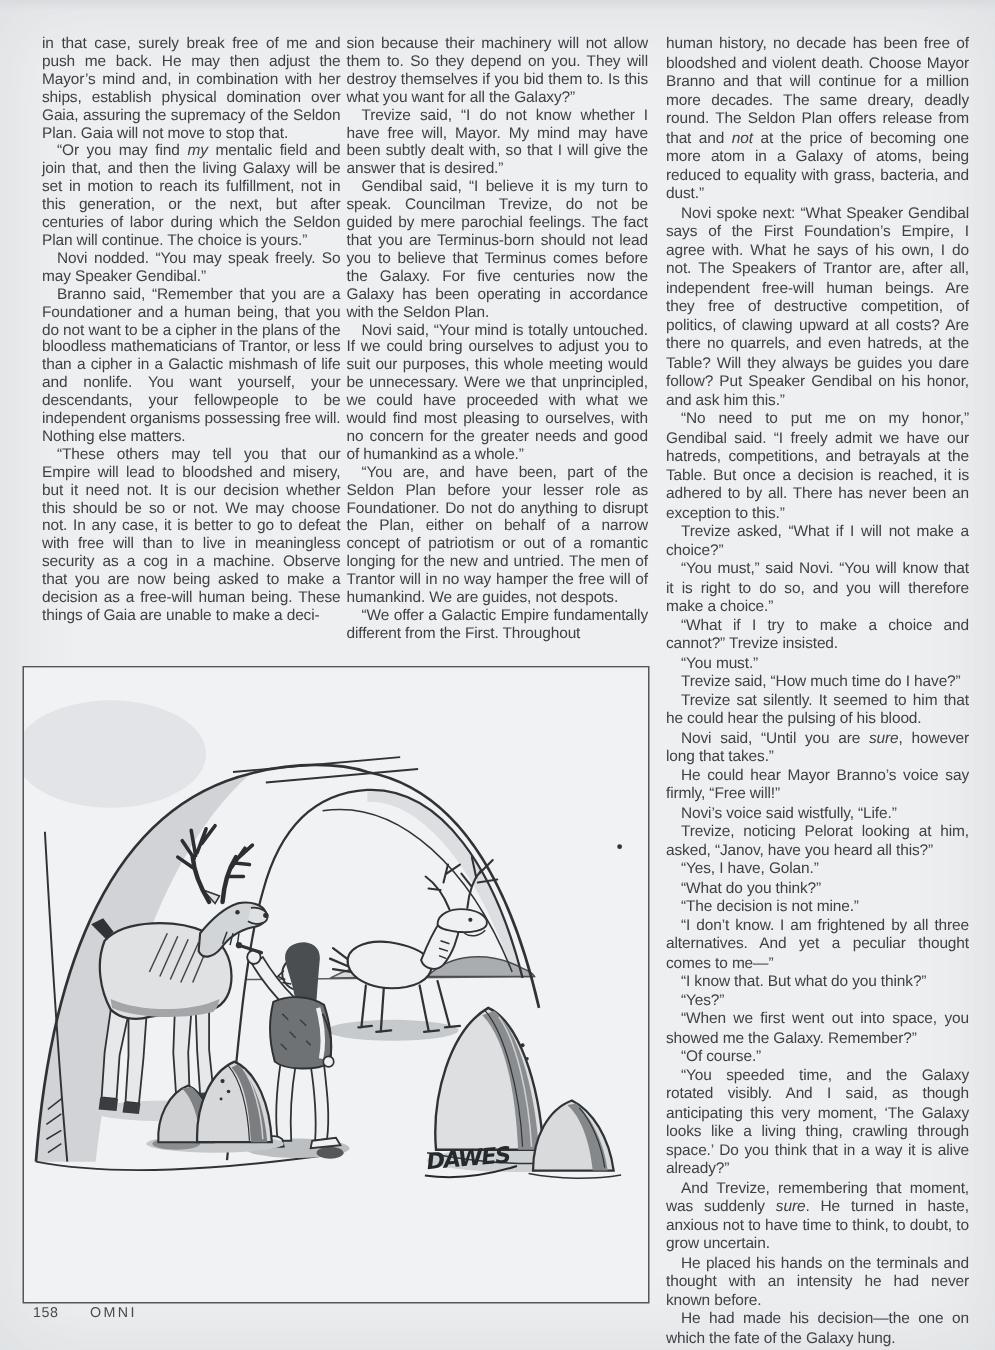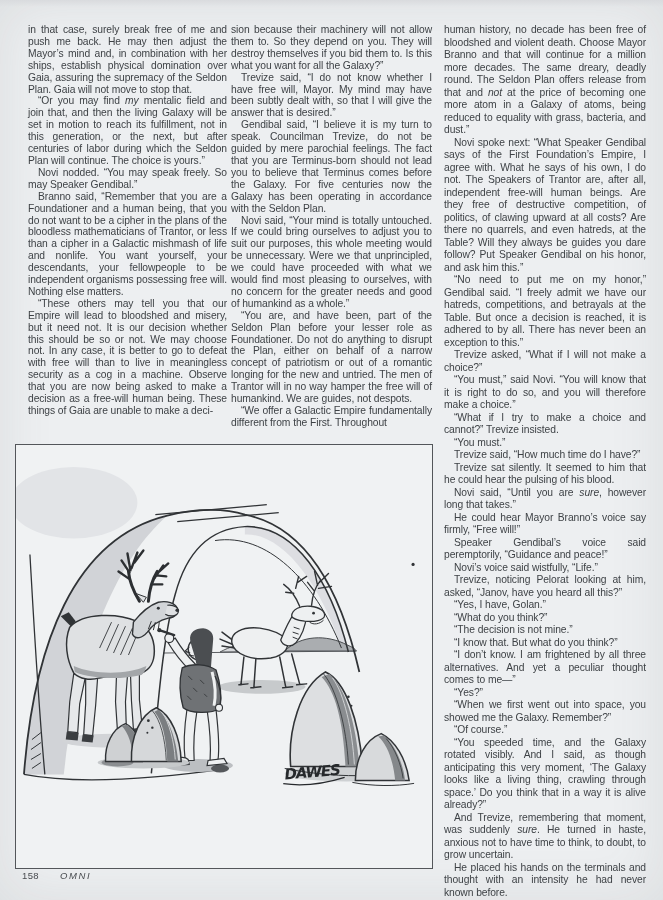--- a/index.html
+++ b/index.html
@@ -31,21 +31,21 @@
   .cartoon{
     position:absolute;left:15px;top:444px;width:418px;height:425px;
     background:#f0f2f3;border:1.4px solid #53565a;box-sizing:border-box;
     z-index:2;
   }
   .cartoon svg{display:block;width:100%;height:100%;}
   .footer{
     position:absolute;left:22px;top:870px;z-index:3;
     font-size:9.5px;color:#484b4f;letter-spacing:0.4px;
   }
-  .footer .mag{margin-left:21px;letter-spacing:1.6px;font-style:italic;}
+  .footer .mag{margin-left:21px;letter-spacing:1.6px;}
 </style>
 </head>
 <body>
 
 <div class="page">
 
   <div class="col col-left">
       <p class="para noindent">in that case, surely break free of me and push me back. He may then adjust the Mayor’s mind and, in combination with her ships, establish physical domination over Gaia, assuring the supremacy of the Seldon Plan. Gaia will not move to stop that.</p>
       <p class="para">“Or you may find <i>my</i> mentalic field and join that, and then the living Galaxy will be set in motion to reach its fulfillment, not in this generation, or the next, but after centuries of labor during which the Seldon Plan will continue. The choice is yours.”</p>
       <p class="para">Novi nodded. “You may speak freely. So may Speaker Gendibal.”</p>
@@ -65,28 +65,27 @@
       <p class="para">Novi spoke next: “What Speaker Gendibal says of the First Foundation’s Empire, I agree with. What he says of his own, I do not. The Speakers of Trantor are, after all, independent free-will human beings. Are they free of destructive competition, of politics, of clawing upward at all costs? Are there no quarrels, and even hatreds, at the Table? Will they always be guides you dare follow? Put Speaker Gendibal on his honor, and ask him this.”</p>
       <p class="para">“No need to put me on my honor,” Gendibal said. “I freely admit we have our hatreds, competitions, and betrayals at the Table. But once a decision is reached, it is adhered to by all. There has never been an exception to this.”</p>
       <p class="para">Trevize asked, “What if I will not make a choice?”</p>
       <p class="para">“You must,” said Novi. “You will know that it is right to do so, and you will therefore make a choice.”</p>
       <p class="para">“What if I try to make a choice and cannot?” Trevize insisted.</p>
       <p class="para">“You must.”</p>
       <p class="para">Trevize said, “How much time do I have?”</p>
       <p class="para">Trevize sat silently. It seemed to him that he could hear the pulsing of his blood.</p>
       <p class="para">Novi said, “Until you are <i>sure</i>, however long that takes.”</p>
       <p class="para">He could hear Mayor Branno’s voice say firmly, “Free will!”</p>
-      <p class="para">Speaker Gendibal’s voice said peremptorily, “Guidance and peace!”</p>
       <p class="para">Novi’s voice said wistfully, “Life.”</p>
       <p class="para">Trevize, noticing Pelorat looking at him, asked, “Janov, have you heard all this?”</p>
       <p class="para">“Yes, I have, Golan.”</p>
       <p class="para">“What do you think?”</p>
       <p class="para">“The decision is not mine.”</p>
+      <p class="para">“I don’t know. I am frightened by all three alternatives. And yet a peculiar thought comes to me—”</p>
       <p class="para">“I know that. But what do you think?”</p>
-      <p class="para">“I don’t know. I am frightened by all three alternatives. And yet a peculiar thought comes to me—”</p>
       <p class="para">“Yes?”</p>
       <p class="para">“When we first went out into space, you showed me the Galaxy. Remember?”</p>
       <p class="para">“Of course.”</p>
       <p class="para">“You speeded time, and the Galaxy rotated visibly. And I said, as though anticipating this very moment, ‘The Galaxy looks like a living thing, crawling through space.’ Do you think that in a way it is alive already?”</p>
       <p class="para">And Trevize, remembering that moment, was suddenly <i>sure</i>. He turned in haste, anxious not to have time to think, to doubt, to grow uncertain.</p>
       <p class="para">He placed his hands on the terminals and thought with an intensity he had never known before.</p>
       <p class="para">He had made his decision—the one on which the fate of the Galaxy hung.</p>
     </div>
 
   <div class="cartoon">

